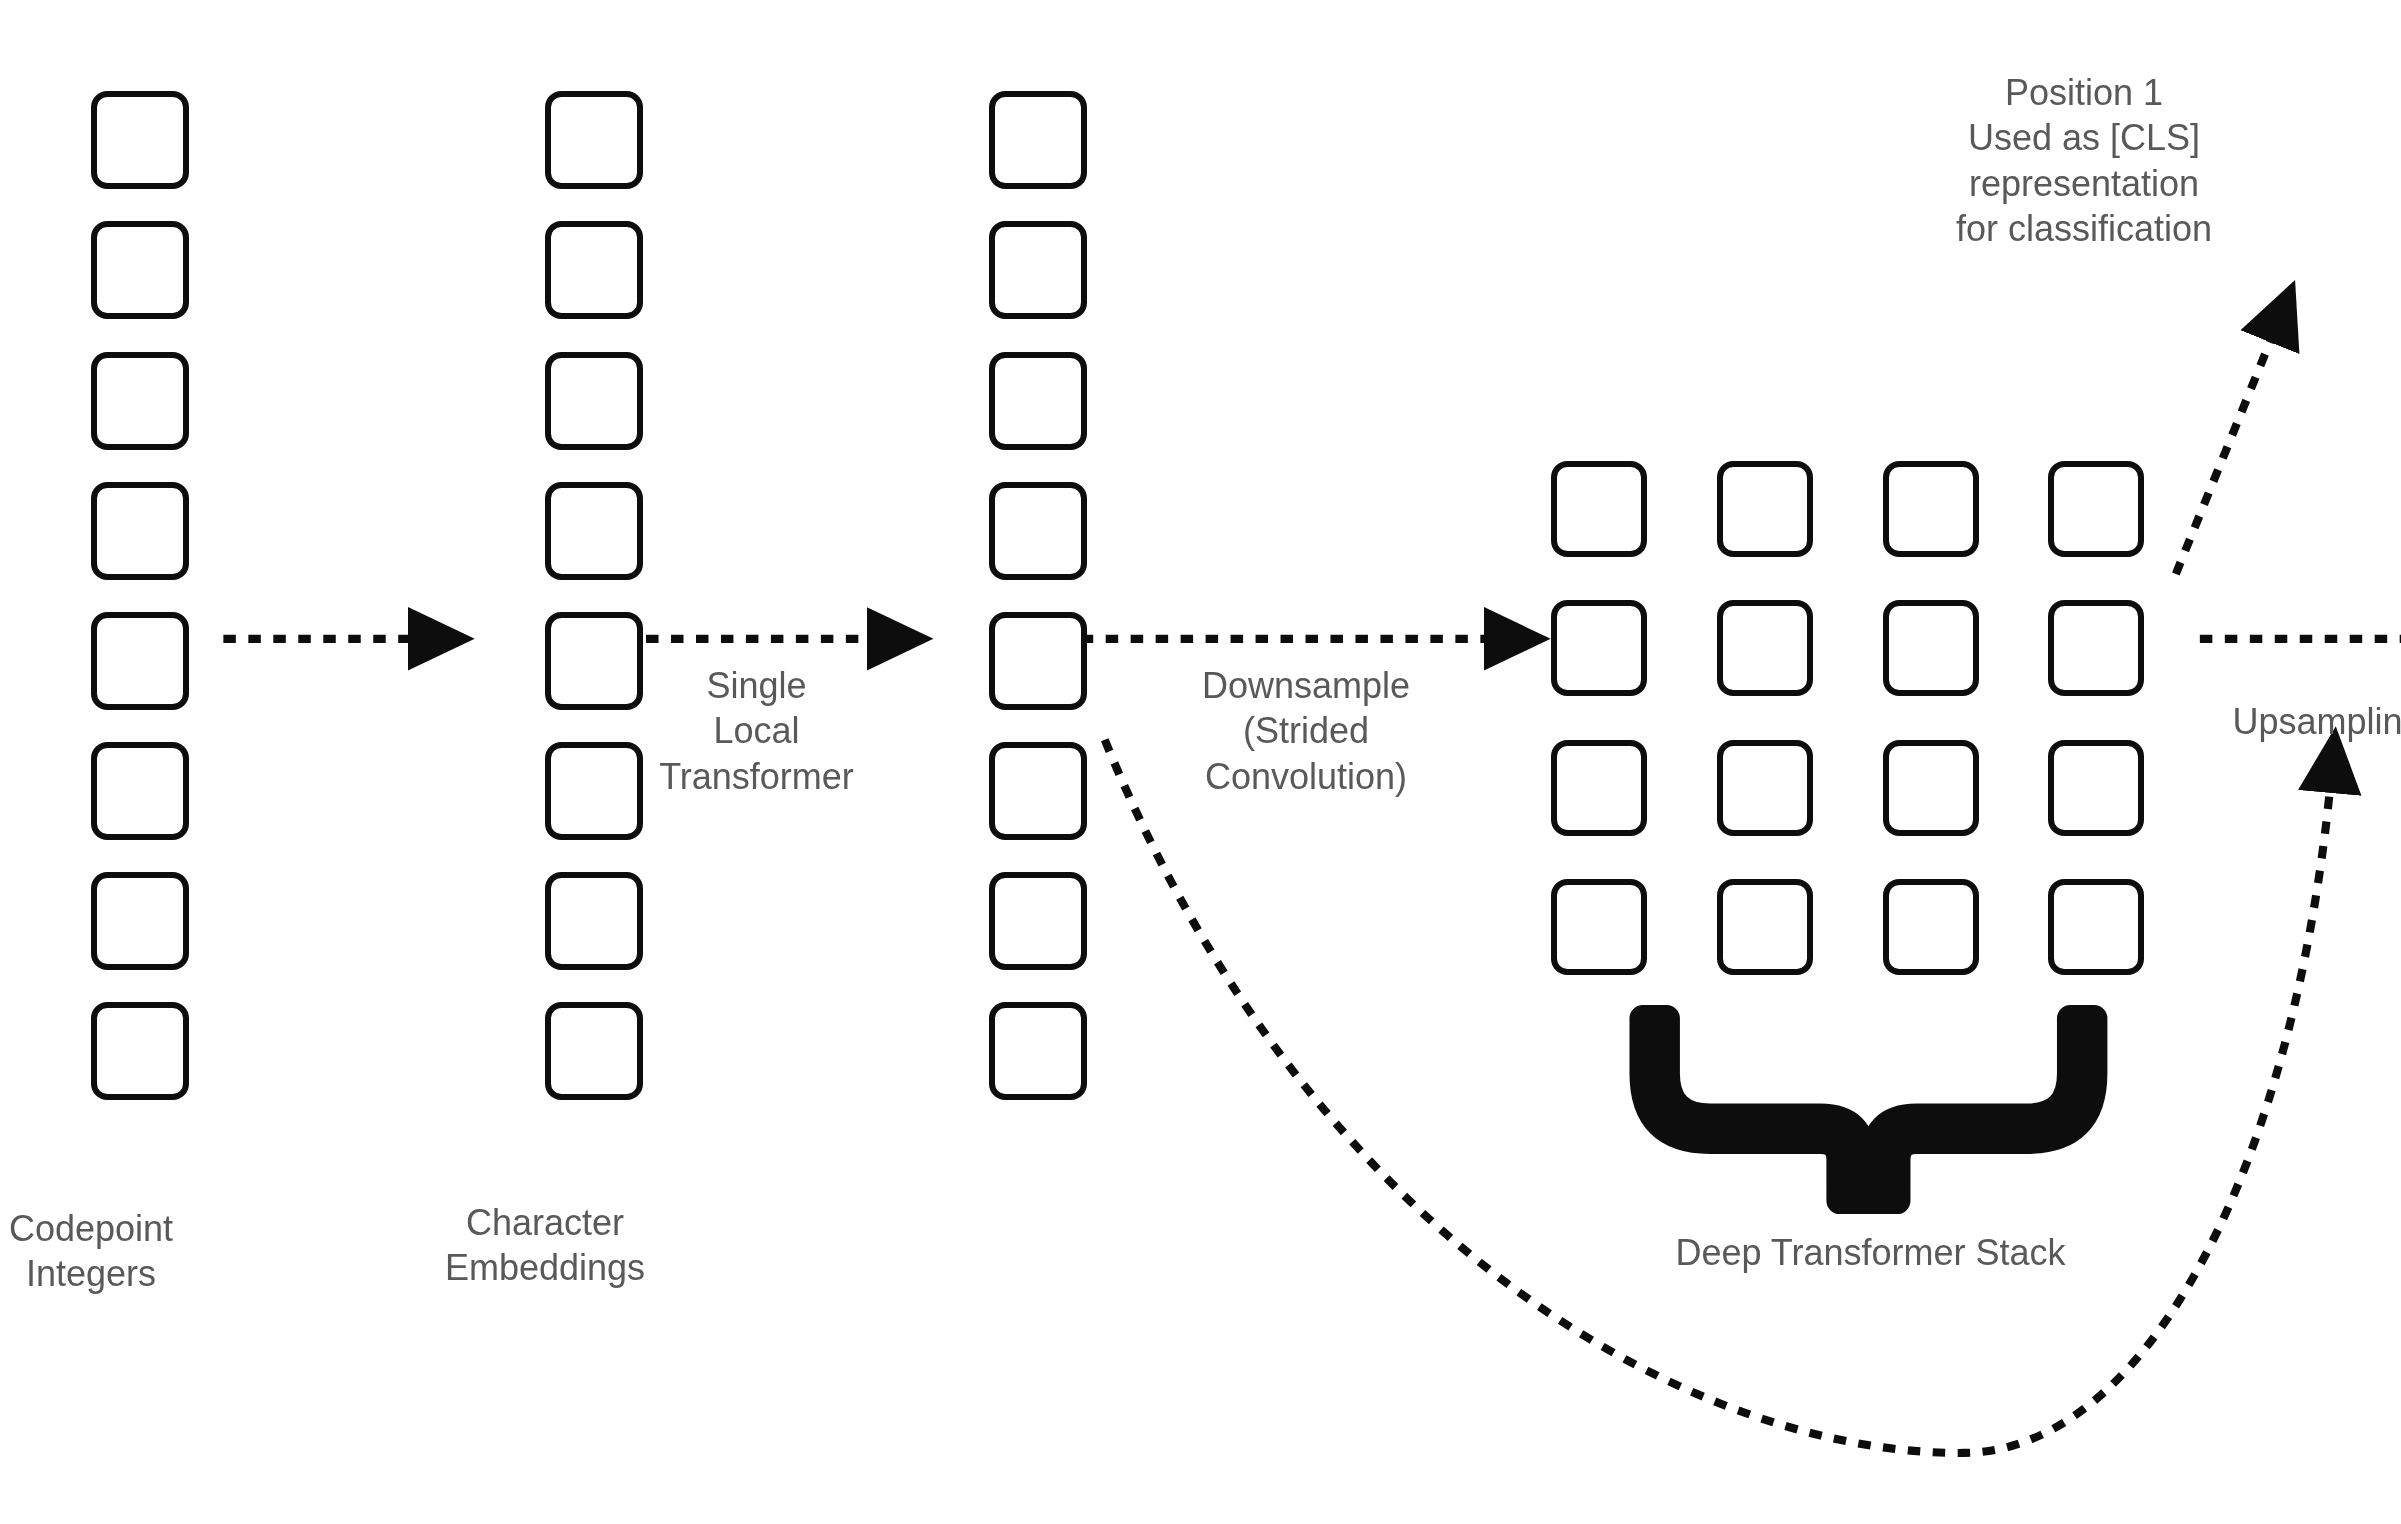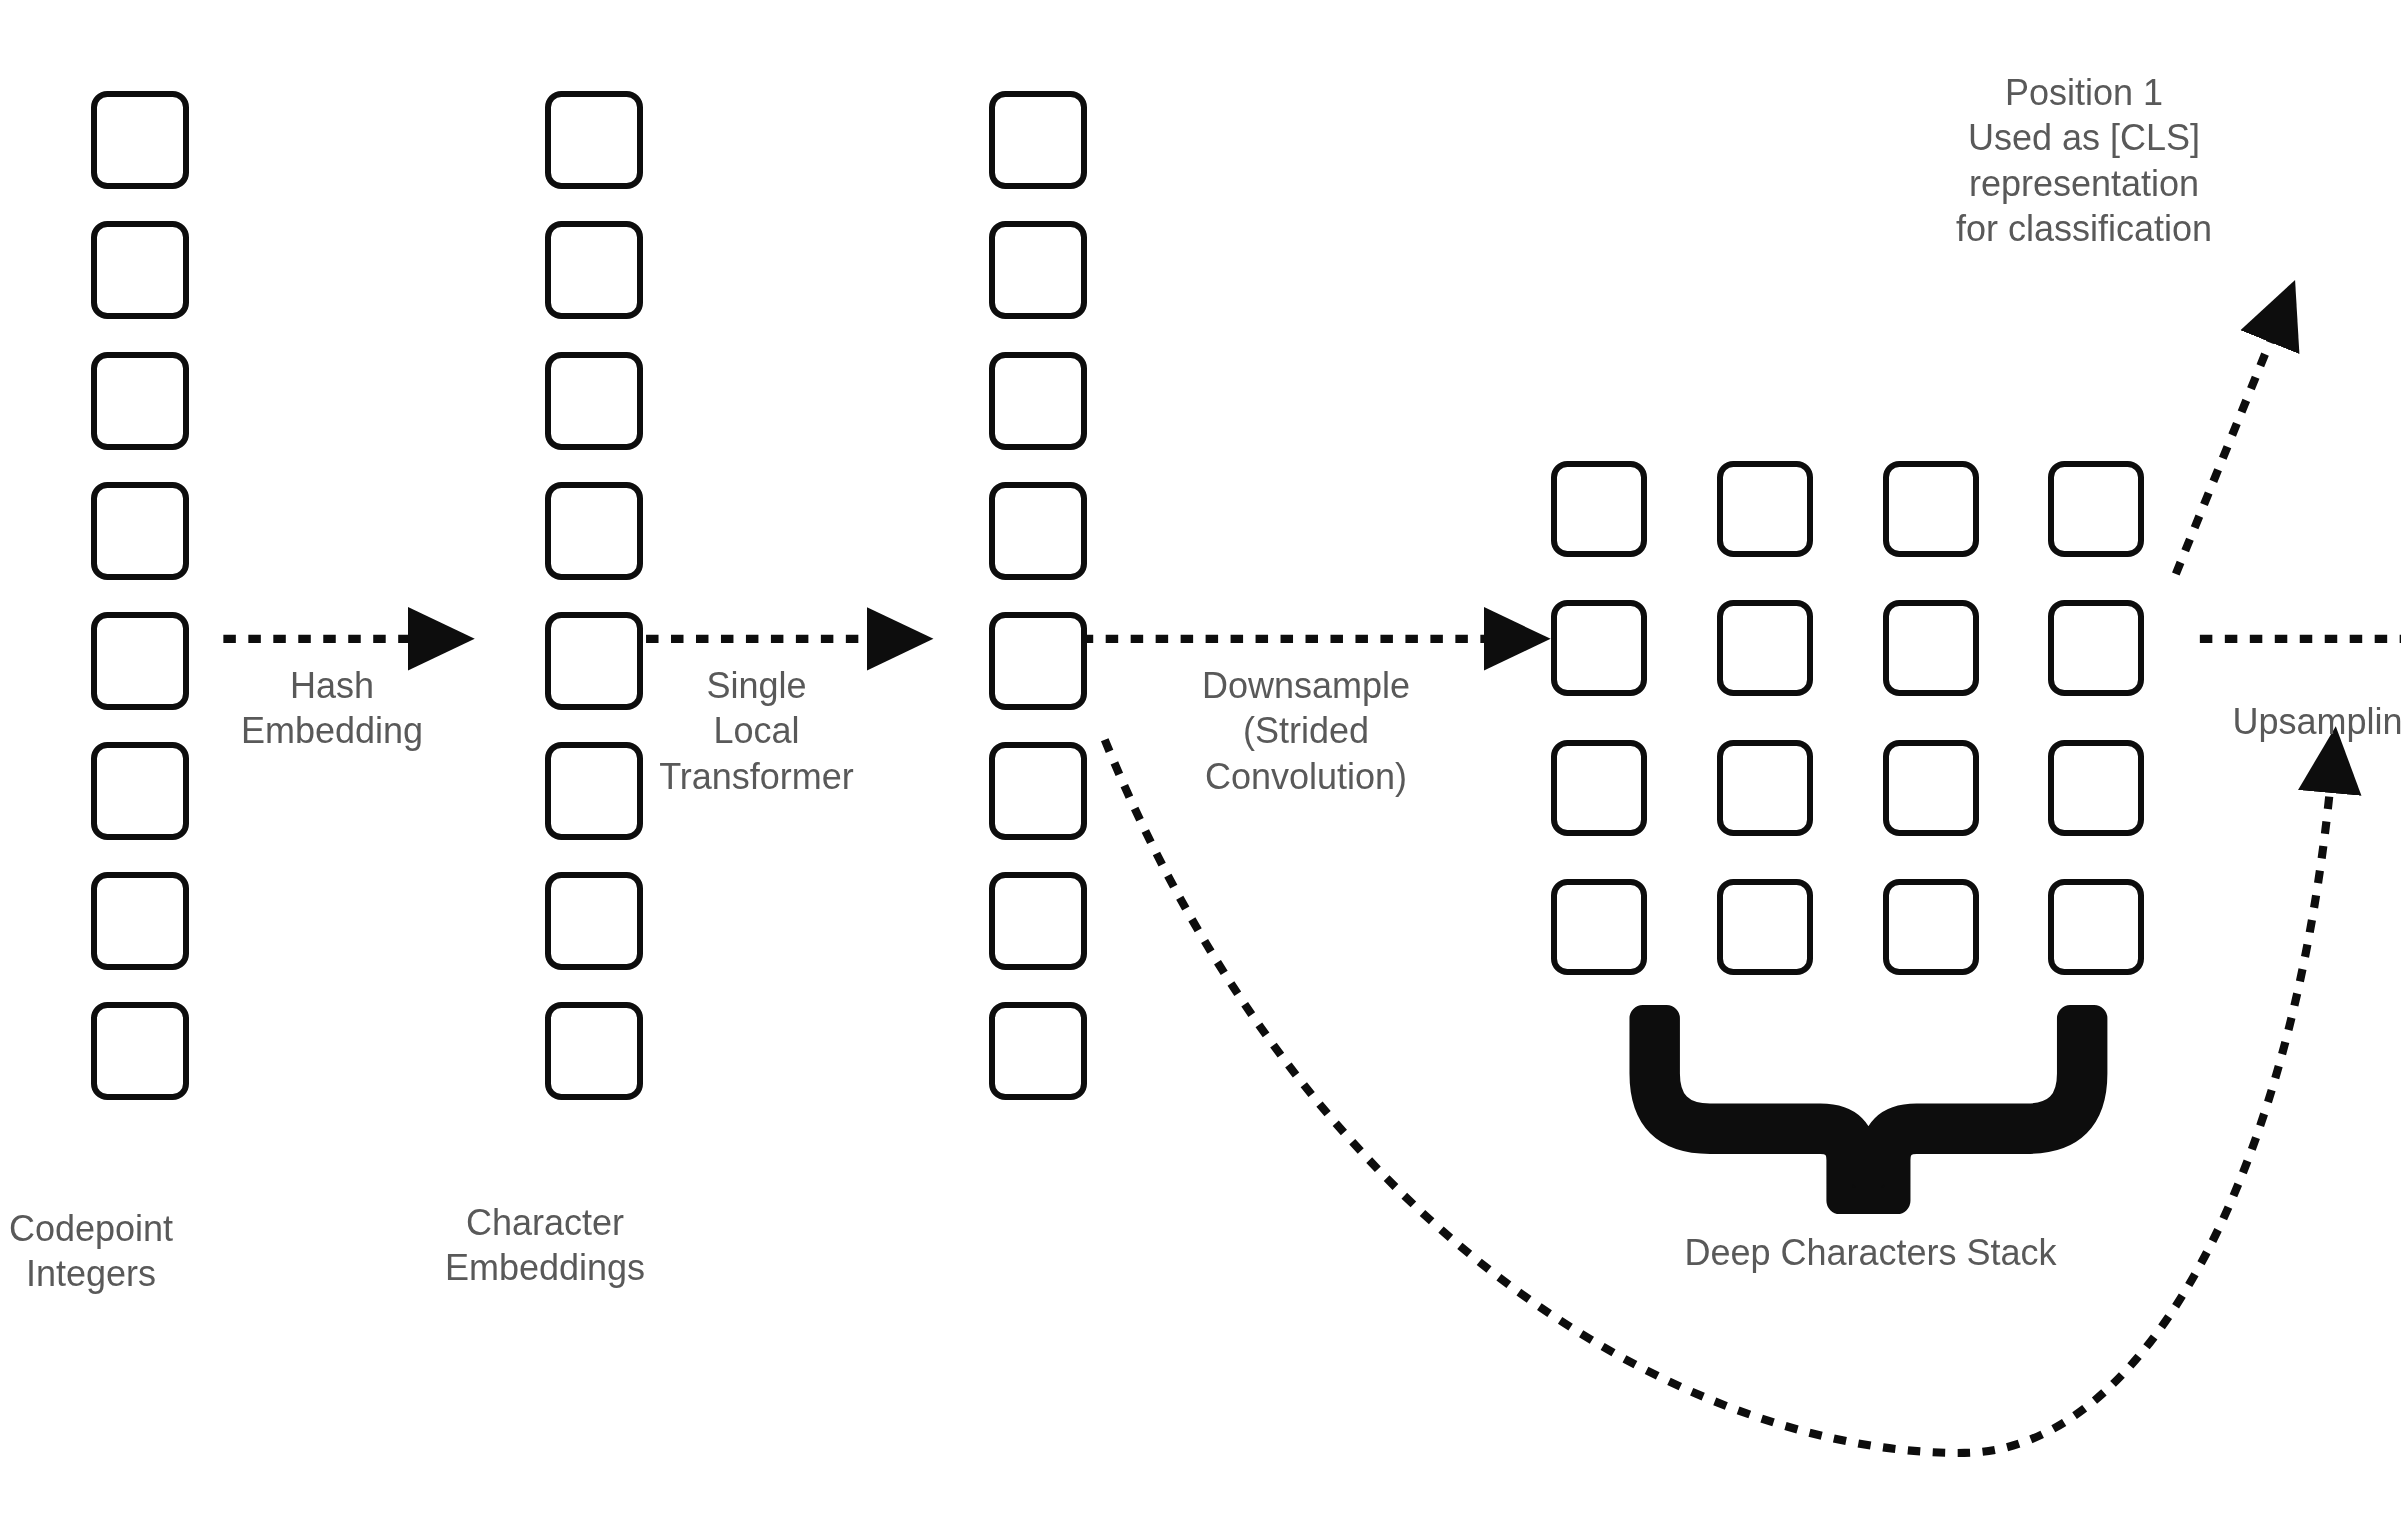--- a/index.html
+++ b/index.html
@@ -135,30 +135,28 @@
       <div class="cell" style="left: 2048px; top: 600px; width: 96px; height: 96px;"></div>
       <div class="cell" style="left: 1551px; top: 740px; width: 96px; height: 96px;"></div>
       <div class="cell" style="left: 1717px; top: 740px; width: 96px; height: 96px;"></div>
       <div class="cell" style="left: 1883px; top: 740px; width: 96px; height: 96px;"></div>
       <div class="cell" style="left: 2048px; top: 740px; width: 96px; height: 96px;"></div>
       <div class="cell" style="left: 1551px; top: 879px; width: 96px; height: 96px;"></div>
       <div class="cell" style="left: 1717px; top: 879px; width: 96px; height: 96px;"></div>
       <div class="cell" style="left: 1883px; top: 879px; width: 96px; height: 96px;"></div>
       <div class="cell" style="left: 2048px; top: 879px; width: 96px; height: 96px;"></div>
     </div>
-  <div class="lbl" style="left:1556px;top:1230px;width:629px;">Deep Characters Stack</div>
+  <div class="lbl" style="left:1556px;top:1230px;width:629px;">Deep Transformer Stack</div>
 
   <div class="col" id="col-3"></div>
   <div class="lbl" style="left:2392px;top:1213px;width:538px;">Concatenated
 Representations</div>
 
   <div class="col" id="col-4"></div>
 
-  <div class="arrowlbl" style="left:219px;top:663px;width:226px;">Hash
-Embedding</div>
   <div class="arrowlbl" style="left:1133px;top:663px;width:346px;">Downsample
 (Strided
 Convolution)</div>
   <div class="arrowlbl" style="left:639px;top:663px;width:235px;">Single
 Local
 Transformer</div>
   <div class="arrowlbl" style="left:2193px;top:699px;width:269px;">Upsampling</div>
 
   <div class="lbl" style="left:1892px;top:70px;width:384px;">Position 1
 Used as [CLS]

